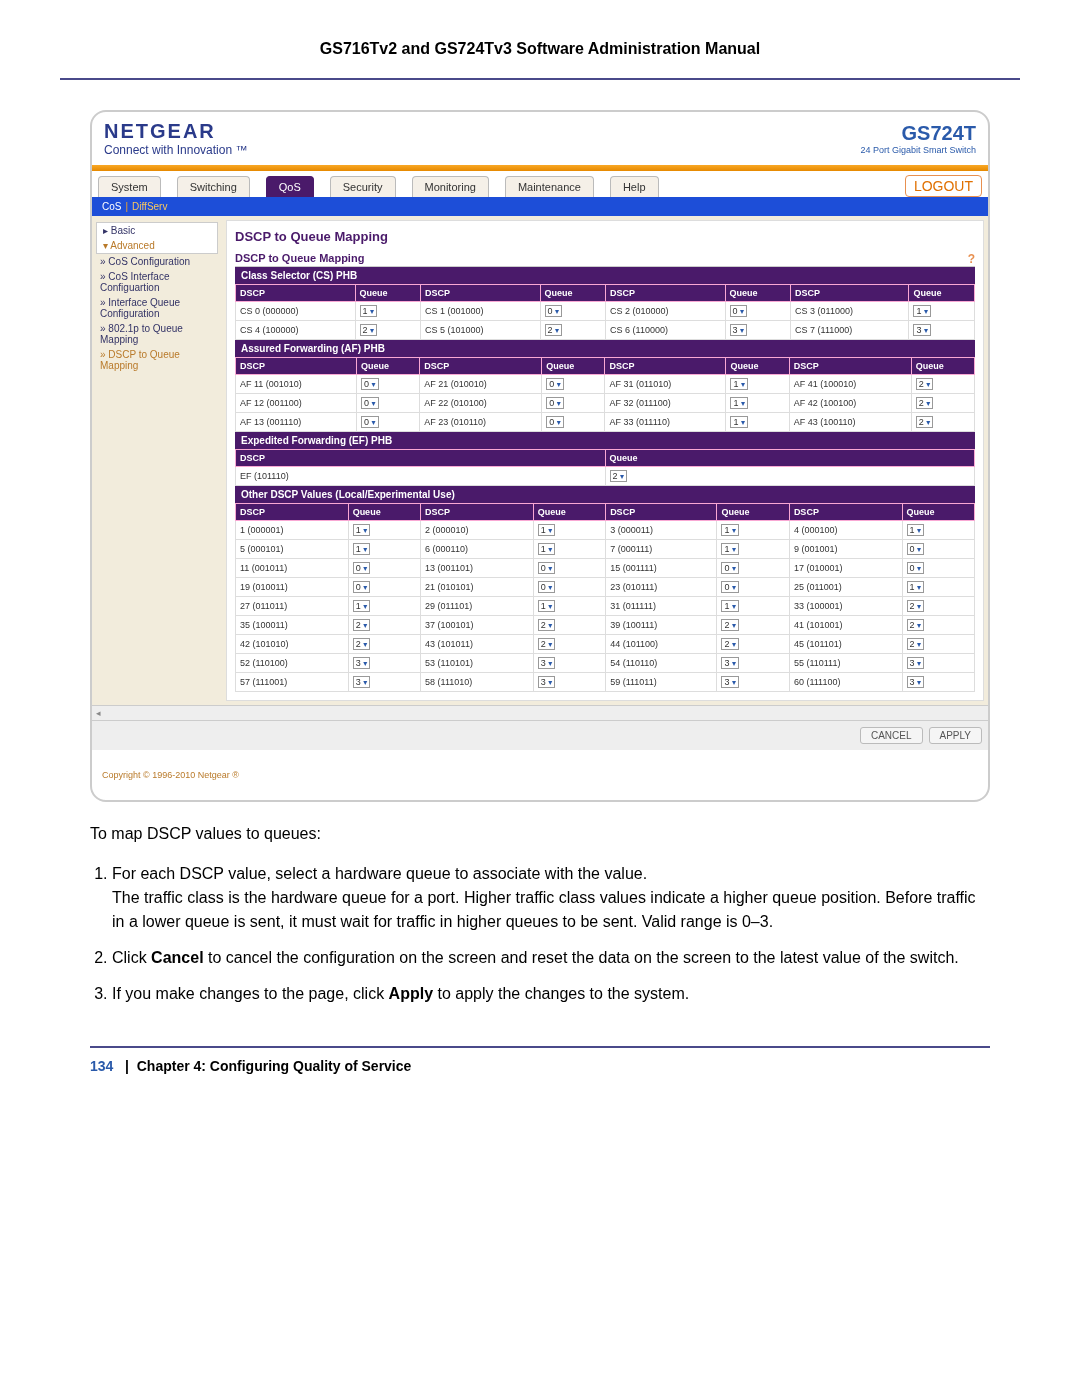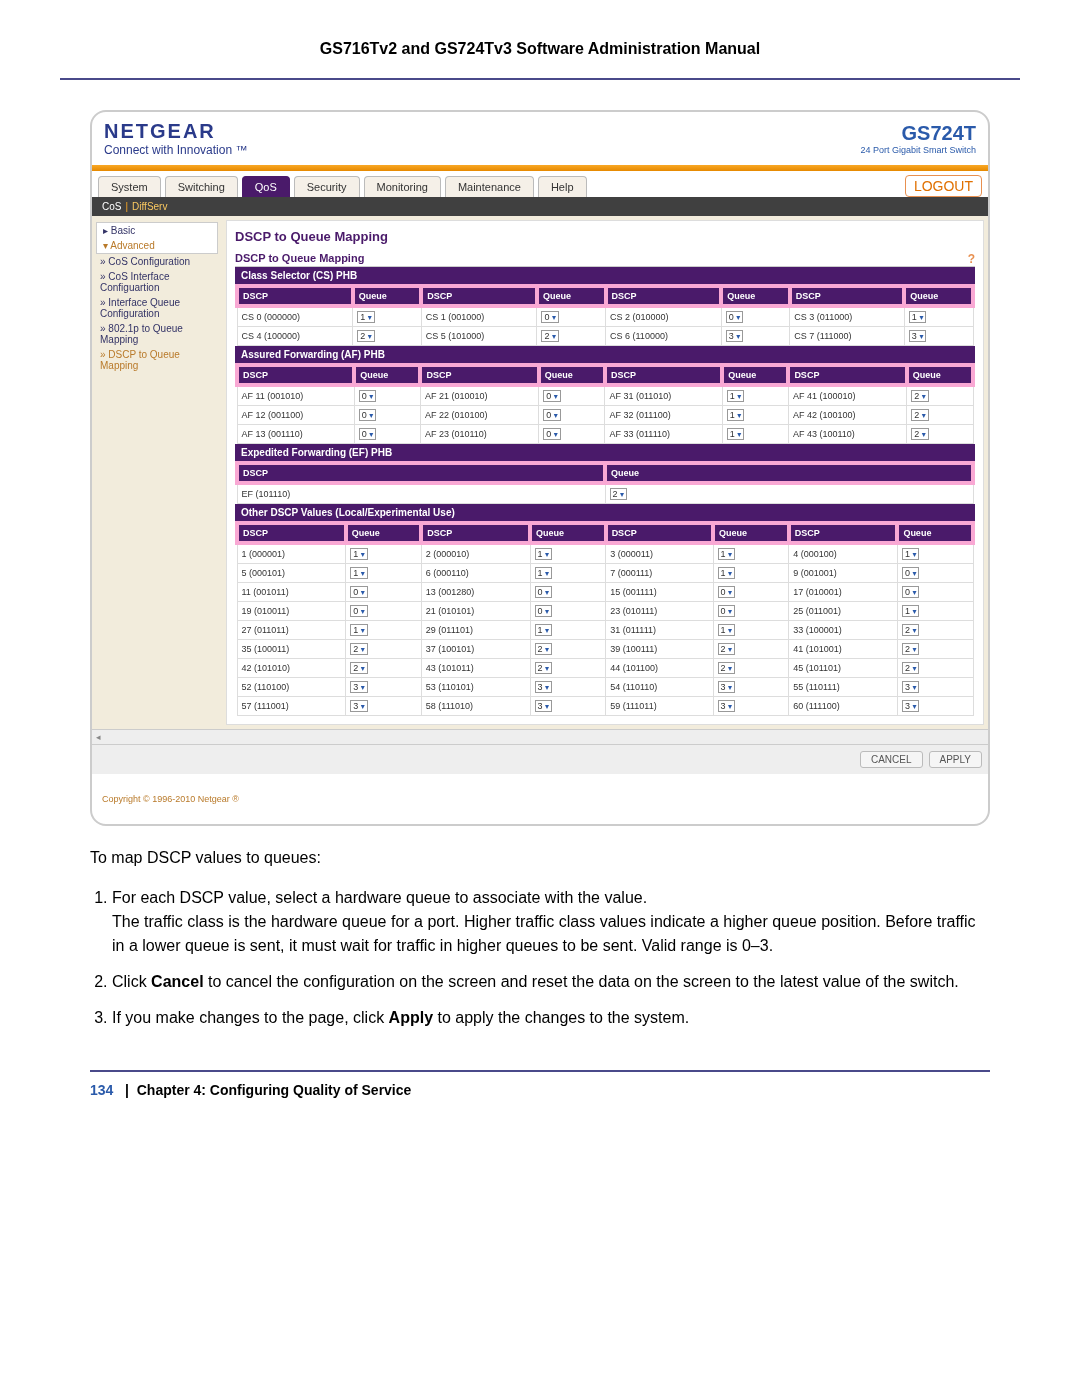--- a/index.html
+++ b/index.html
@@ -7,39 +7,39 @@
 .hdr{font-weight:bold;font-size:16px;text-align:center;margin-bottom:20px}
 .hdr-line{border-bottom:2px solid #4a4a8a;margin-bottom:30px}
 .screenshot{border:2px solid #ccc;border-radius:16px;background:#fff;margin:0 30px 20px 30px;font-size:10px}
 .ss-top{display:flex;justify-content:space-between;align-items:center;padding:8px 12px}
 .ng-logo{color:#2a3a8a;font-weight:bold;font-size:20px;letter-spacing:2px}
 .ng-tag{color:#2a3a8a;font-size:12px}
 .model{color:#2a5aaa;font-size:20px;font-weight:bold;text-align:right}
 .model-sub{color:#2a5aaa;font-size:9px;text-align:right}
 .org-bar{height:6px;background:linear-gradient(#f9a825,#e68900)}
 .tabs{display:flex;align-items:center;background:#fff;border-bottom:0;padding:4px 6px 0 6px;justify-content:space-between}
-.tabrow{display:flex;gap:4px}
+.tabrow{display:flex;gap:16px}
 .tab{padding:4px 12px;border:1px solid #bbb;border-bottom:none;border-radius:4px 4px 0 0;background:#f5f0e8;color:#333;font-size:11px}
 .tab.act{background:#4a1a6a;color:#fff;border-color:#4a1a6a}
 .logout{border:1px solid #e89050;border-radius:4px;color:#e07000;padding:2px 8px;font-size:14px}
-.subbar{background:#404040;color:#fff;padding:4px 10px;font-size:10px}
+.subbar{background:#1d4ed8;color:#fff;padding:4px 10px;font-size:10px}
 .subbar .sep{color:#f9a825;margin:0 4px}
 .body{display:flex;background:#f2ecdc}
 .side{width:130px;padding:6px 0;font-size:10px}
 .side-item{padding:2px 8px;color:#336}
 .side-top{background:#fff;border:1px solid #ccc;margin:0 4px}
 .side-top div{padding:2px 6px;color:#336}
 .side-top .adv{color:#b97a2a}
 .side-sub{color:#b97a2a;padding:2px 8px}
 .main{flex:1;padding:8px;background:#fff;margin:4px;border:1px solid #ddd;position:relative;overflow:auto}
 .main-title{color:#4a1a6a;font-weight:bold;font-size:13px;margin-bottom:6px}
 .box-title{color:#4a1a6a;font-weight:bold;font-size:11px;border-bottom:1px solid #ccc;padding:2px 0}
 .sec-hdr{background:#4a1a6a;color:#fff;font-weight:bold;padding:3px 6px;font-size:10px}
 table.dscp{width:100%;border-collapse:collapse;font-size:9px}
-table.dscp th{background:#4a1a6a;color:#fff;font-weight:bold;text-align:left;padding:3px 4px;border:4px solid #f9a8d4}
+table.dscp th{background:#4a1a6a;color:#fff;font-weight:bold;text-align:left;padding:3px 4px;border:1px solid #f9a8d4}
 table.dscp td{padding:3px 4px;border:1px solid #ddd;color:#333;vertical-align:middle}
 .qsel{display:inline-block;border:1px solid #999;padding:0 2px;background:#fff;font-size:9px;white-space:nowrap}
 .qsel .dd{color:#2a5aaa;font-size:8px}
 .btns{display:flex;justify-content:flex-end;gap:6px;padding:6px;background:#eee;border-top:1px solid #ccc}
 .btn{border:1px solid #bbb;border-radius:3px;padding:2px 10px;font-size:10px;background:#f5f5f5;color:#555}
 .copy{color:#b97a2a;font-size:9px;padding:20px 10px}
 .instr{margin:14px 30px;font-size:16px;line-height:1.5}
 .instr ol{padding-left:22px}
 .instr li{margin-bottom:12px}
 .instr .sub{margin-top:0}
@@ -224,21 +224,21 @@
                 <td>6 (000110)</td>
                 <td><span class="qsel">1 <span class="dd">▾</span></span></td>
                 <td>7 (000111)</td>
                 <td><span class="qsel">1 <span class="dd">▾</span></span></td>
                 <td>9 (001001)</td>
                 <td><span class="qsel">0 <span class="dd">▾</span></span></td>
               </tr>
               <tr>
                 <td>11 (001011)</td>
                 <td><span class="qsel">0 <span class="dd">▾</span></span></td>
-                <td>13 (001280)</td>
+                <td>13 (001101)</td>
                 <td><span class="qsel">0 <span class="dd">▾</span></span></td>
                 <td>15 (001111)</td>
                 <td><span class="qsel">0 <span class="dd">▾</span></span></td>
                 <td>17 (010001)</td>
                 <td><span class="qsel">0 <span class="dd">▾</span></span></td>
               </tr>
               <tr>
                 <td>19 (010011)</td>
                 <td><span class="qsel">0 <span class="dd">▾</span></span></td>
                 <td>21 (010101)</td>

